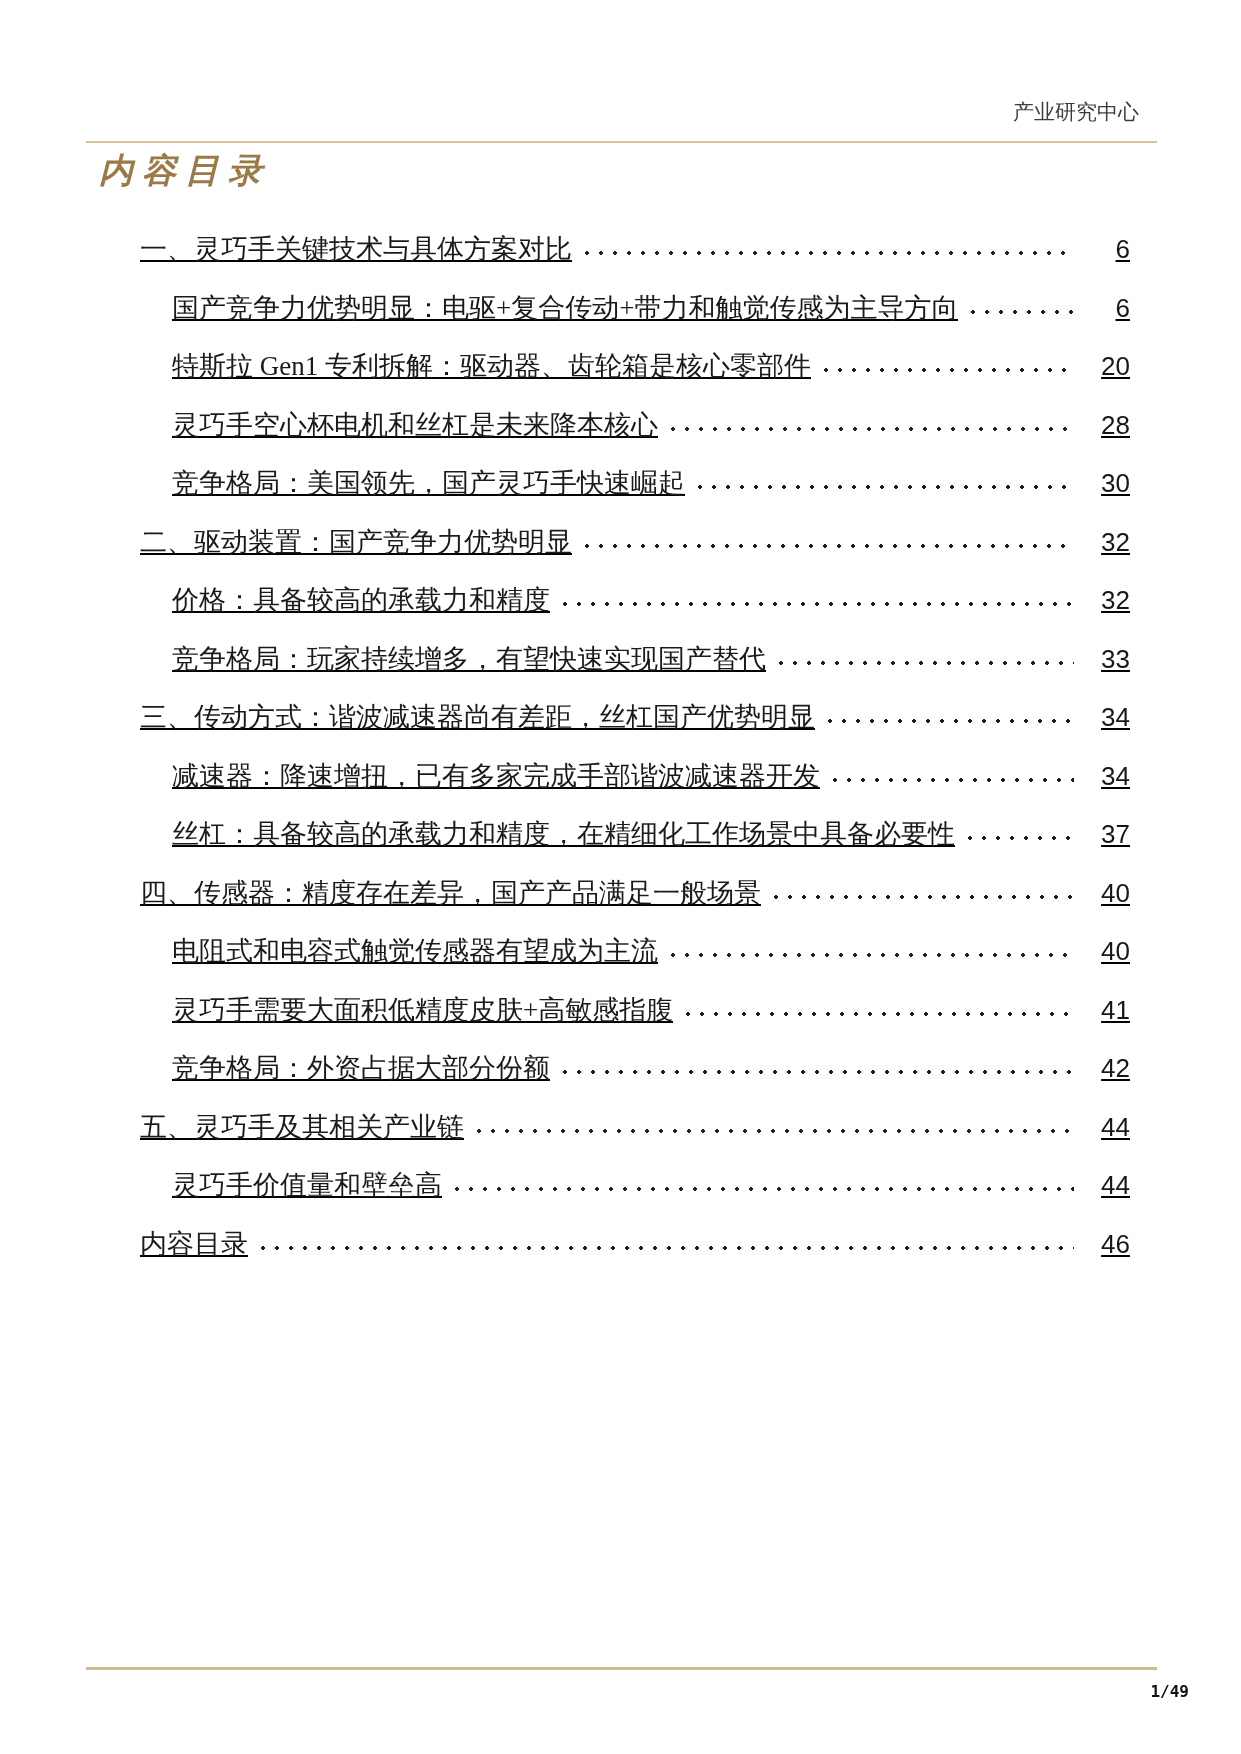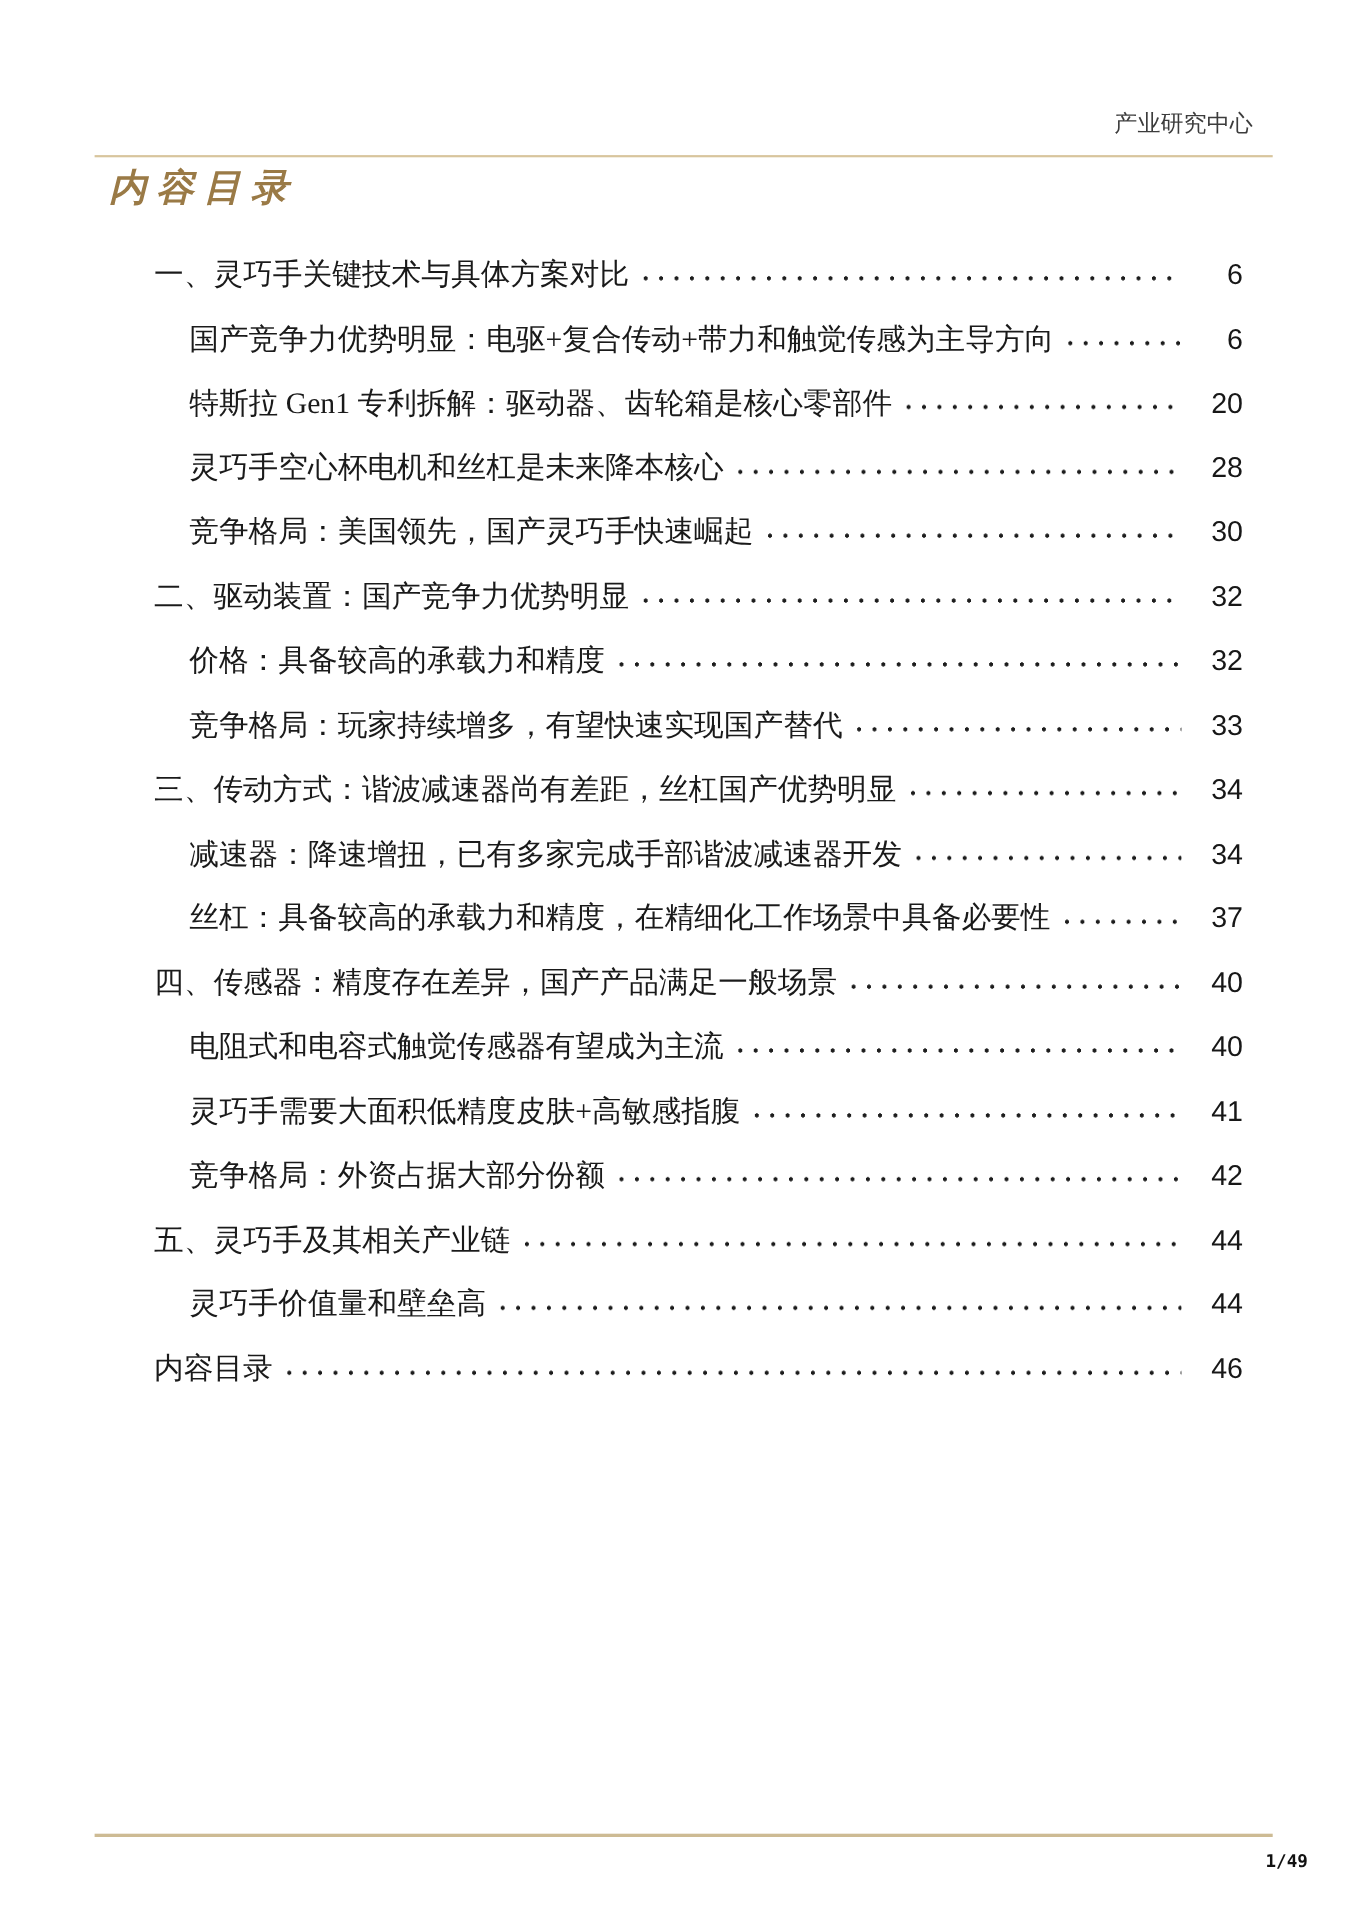--- a/index.html
+++ b/index.html
@@ -57,20 +57,21 @@
     color: #9a7a46;
     letter-spacing: 9px;
     text-align: center;
   }
 
   
   .toc-list {
     position: absolute;
     top: 209px; left: 140px;
     width: 990px;
+    text-decoration: underline;
   }
   .toc-row {
     display: flex;
     align-items: baseline;
     height: 58.5px;
     padding-top: 22px;
     font-size: 27px;
     color: #1a1a1a;
     cursor: pointer;
   }

